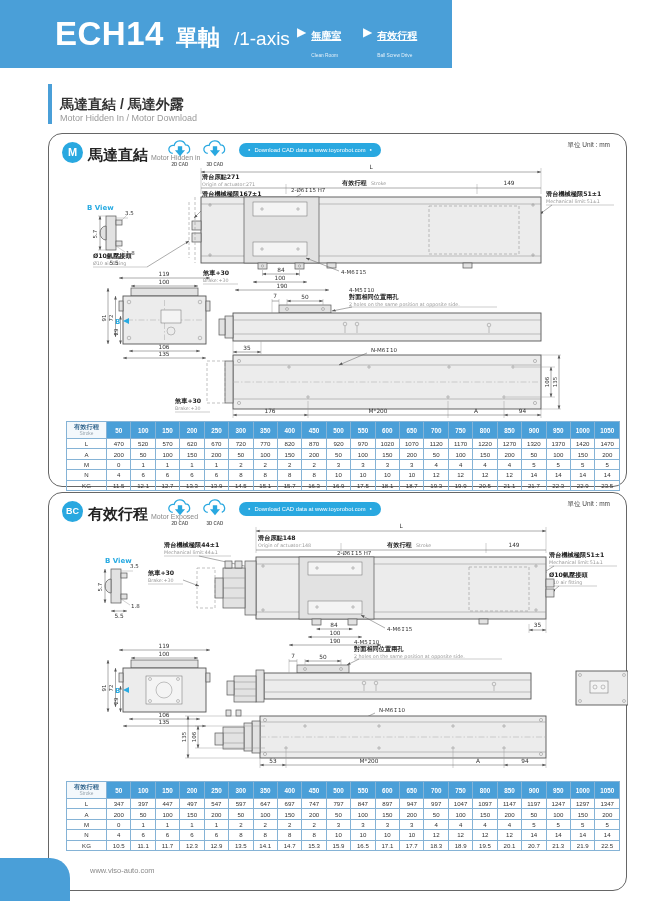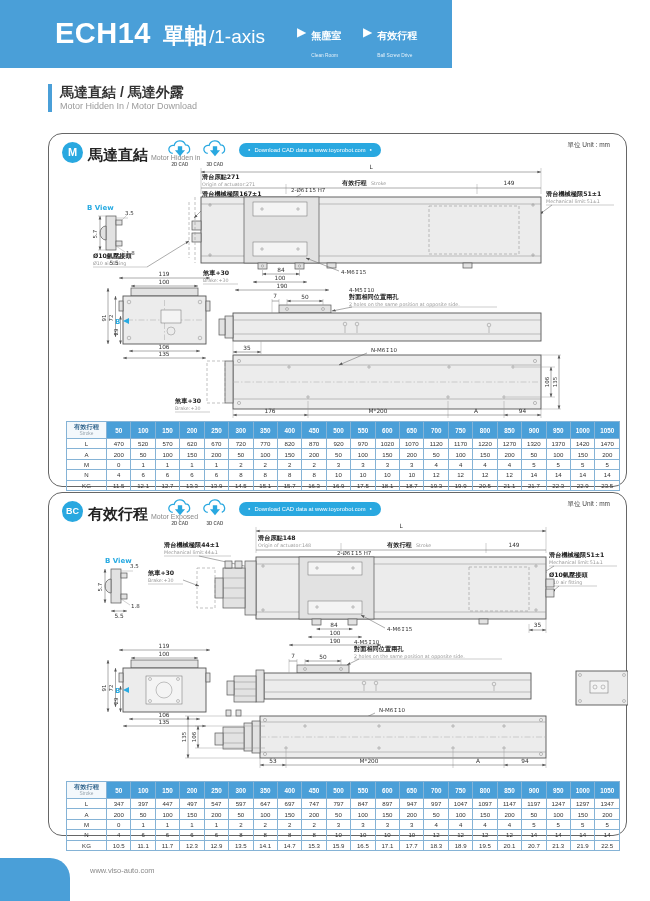--- a/index.html
+++ b/index.html
@@ -2,36 +2,36 @@
 <html><head>
 <meta charset="utf-8">
 <style>
   html,body{margin:0;padding:0;background:#fff;}
   .page{position:relative;width:650px;height:901px;background:#fff;overflow:hidden;
         font-family:"Liberation Sans","DejaVu Sans",sans-serif;}
   
   .banner{position:absolute;left:0;top:0;width:452px;height:68px;background:#4a9fd8;
           display:flex;align-items:center;}
   .banner-title{padding-left:55px;color:#fff;white-space:nowrap;}
-  .banner-title .model{font-size:29px;font-weight:bold;letter-spacing:0.5px;}
+  .banner-title .model{font-size:33px;font-weight:bold;letter-spacing:0.5px;}
   .banner-title .tzh{font-size:22px;font-weight:bold;margin-left:12px;}
-  .banner-title .taxis{font-size:19px;font-weight:normal;margin-left:2px;text-align:right;}
+  .banner-title .taxis{font-size:19px;font-weight:normal;margin-left:14px;text-align:right;}
   .feature{position:absolute;top:25px;display:flex;align-items:flex-start;color:#fff;}
   .feature .tri{font-size:12px;line-height:14px;margin-right:5px;}
-  .feature .fzh{font-size:10px;font-weight:bold;line-height:11px;}
+  .feature .fzh{font-size:10px;font-weight:bold;line-height:11px;text-decoration:underline;}
   .feature .fen{font-size:4.8px;color:rgba(255,255,255,.85);line-height:7px;}
   .f1{left:297px;} .f2{left:363px;}
   
   .sect{position:absolute;left:48px;top:84px;border-left:4px solid #4a9fd8;padding-left:8px;}
-  .sect .szh{font-size:14px;font-weight:bold;color:#333;line-height:16px;}
+  .sect .szh{font-size:14px;font-weight:bold;color:#333;line-height:16px;margin-top:12px;}
   .sect .sen{font-size:9px;color:#9a9a9a;line-height:12px;}
   
   .panel{position:absolute;left:48px;width:579px;border:1.2px solid #666;border-radius:14px;
          background:#fff;box-sizing:border-box;}
-  #panel1{top:133px;height:354px;} #panel2{top:492px;height:344px;}
+  #panel1{top:133px;height:354px;} #panel2{top:492px;height:399px;}
   .badge{position:absolute;left:13px;top:8px;width:21px;height:21px;border-radius:50%;
          background:#29a8e0;color:#fff;font-weight:bold;text-align:center;}
   #panel1 .badge{font-size:11px;line-height:21px;} #panel2 .badge{font-size:9px;line-height:21px;}
   .ptitle{position:absolute;left:39px;top:12px;white-space:nowrap;}
   .ptitle .pzh{font-size:15px;font-weight:bold;color:#222;}
   .ptitle .pen{font-size:7px;color:#888;margin-left:3px;}
   .cad{position:absolute;top:5px;width:30px;text-align:center;cursor:pointer;}
   .cad1{left:116px;} .cad2{left:151px;}
   .cad .cadlbl{font-size:4.5px;font-weight:bold;color:#666;line-height:5px;}
   .pill{position:absolute;left:190px;top:9px;height:14px;background:#29a8e0;border-radius:8px;

